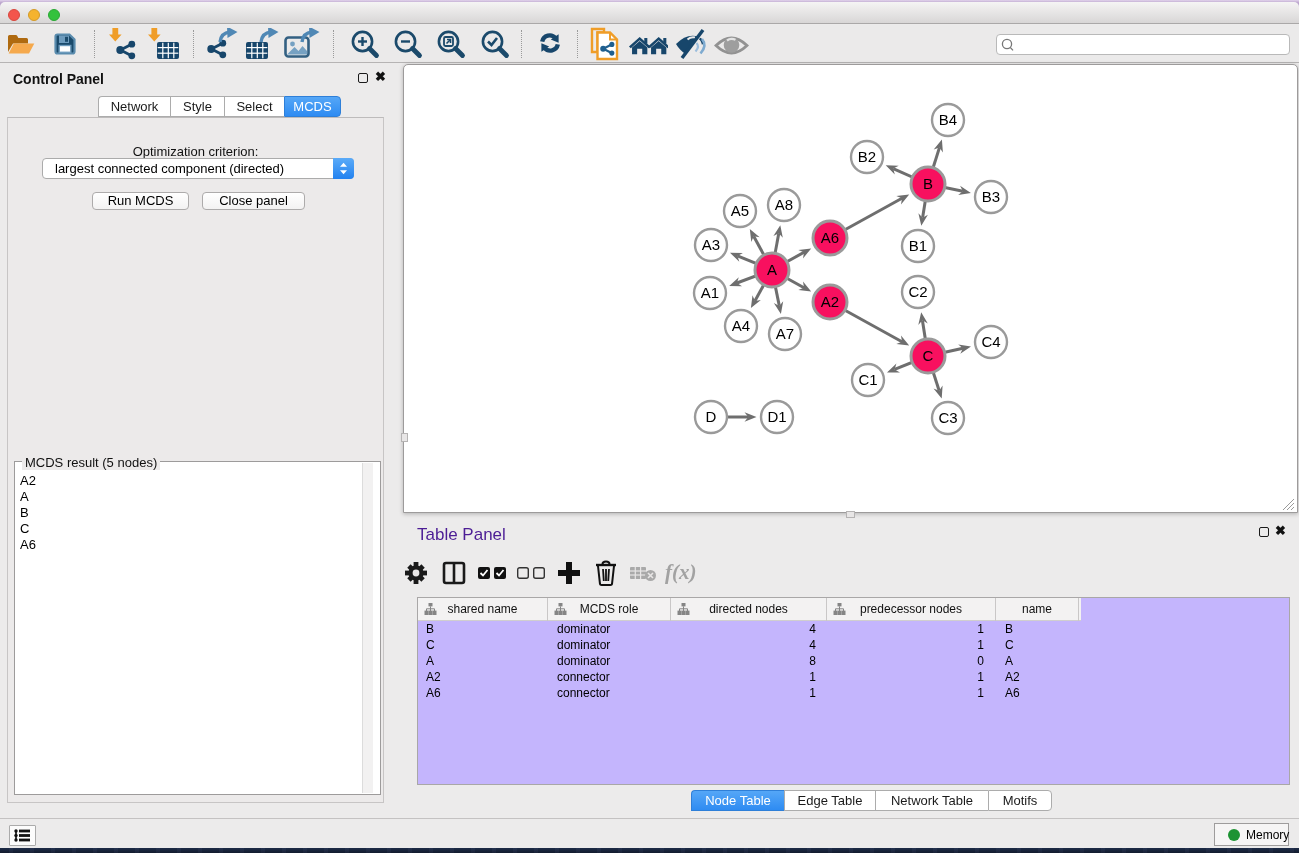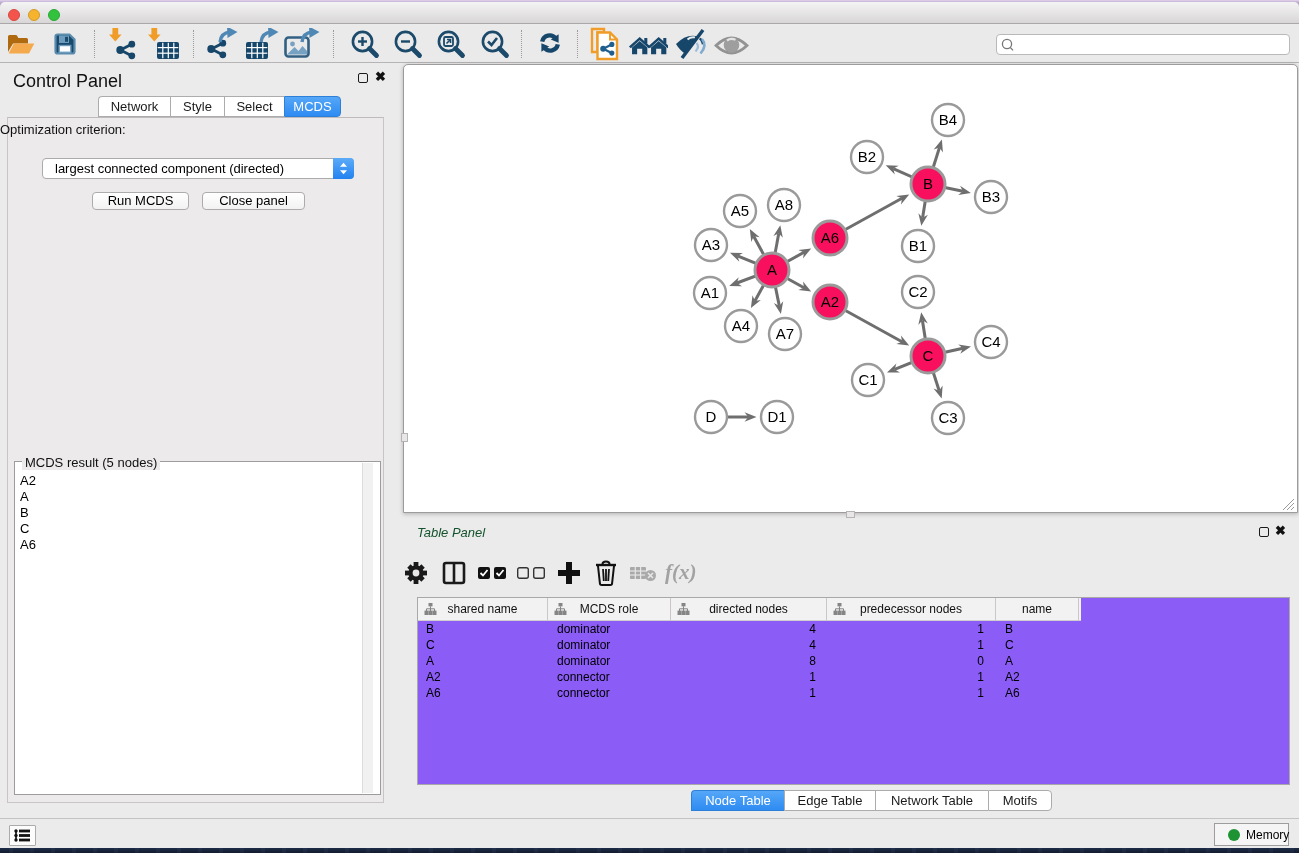--- a/index.html
+++ b/index.html
@@ -29,33 +29,33 @@
   border-bottom:1px solid #b6b4b4; }
 .tbsep { position:absolute; top:5px; height:28px; width:0;
   border-left:1px dotted #9a9a9a; }
 .tbi { position:absolute; top:3px; }
 
 
 #searchbox { position:absolute; left:996px; top:9px; width:294px; height:21px; background:#fff;
   border:1px solid #b9b9b9; border-radius:4px; }
 
 
-#cp-title { left:13px; top:71px; font-size:18px; color:#111; }
+#cp-title { left:13px; top:71px; font-size:14px; color:#111;font-weight:bold; }
 #cp-float { left:358px; top:73px; width:10px; height:10px; border:1.6px solid #1a1a1a; border-radius:2px;}
 #cp-close { left:375px; top:69px; font-size:13px; font-weight:bold; color:#111;}
 .tabrow { position:absolute; display:flex;margin-left:20px; }
 .tab { height:21px; background:#fff; border:1px solid #acacac; border-right:none;
   font-size:13px; color:#1a1a1a; text-align:center; line-height:20px; }
 .tab.first { border-radius:4px 0 0 0; }
 .tab.last { border-right:1px solid #acacac; border-radius:0 4px 4px 0; }
 .tab.sel { background:linear-gradient(#55a7f7,#2e8bf2); color:#fff; border-color:#2e7fd8; }
 #cp-tabs { left:78px; top:96px; }
 #cp-body { left:7px; top:117px; width:377px; height:686px; background:#eceaea;
   border:1px solid #c7c5c5; border-top:1px solid #bdbbbb; }
-#opt-label { left:0; top:122px; width:391px; font-size:13px; color:#111; }
+#opt-label { left:0; top:144px; width:391px; text-align:center; font-size:13px; color:#111; }
 #dropdown { left:42px; top:158px; width:312px; height:21px; background:#fff;
   border:1px solid #ababab; border-radius:4px; font-size:13px; color:#000; line-height:19px;
   padding-left:12px; }
 #dd-step { position:absolute; right:-1px; top:-1px; width:21px; height:21px; border-radius:0 4px 4px 0;
   background:linear-gradient(#5babf8,#2382f0); }
 .btn { position:absolute; height:18px; background:linear-gradient(#ffffff,#f3f2f2); border:1px solid #adabab;
   border-radius:4px; font-size:13px; color:#000; text-align:center; line-height:16px; }
 #btn-run { left:92px; top:192px; width:97px; }
 #btn-close { left:202px; top:192px; width:103px; }
 
@@ -75,25 +75,25 @@
 #net-titlebar .title { position:absolute; top:4px; left:0; width:100%; text-align:center; font-size:13px; color:#3c3c3c; }
 #graph-wrap { position:absolute; left:1px; top:23px; }
 #net-grip { position:absolute; right:2px; bottom:2px; width:13px; height:13px; }
 
 
 .handle { background:#e8e6e6; border:1px solid #b5b3b3; }
 #h-left { left:401px; top:433px; width:7px; height:9px; }
 #h-bottom { left:846px; top:511px; width:9px; height:7px; }
 
 
-#tp-title { left:417px; top:525px; font-size:13px; color:#14532d;font-style:italic; }
+#tp-title { left:417px; top:525px; font-size:17px; color:#4c1d95; }
 #tp-float { left:1259px; top:527px; width:10px; height:10px; border:1.6px solid #1a1a1a; border-radius:2px;}
 #tp-close { left:1275px; top:523px; font-size:13px; font-weight:bold; color:#111;}
 #tp-toolbar { left:399px; top:555px; width:873px; height:36px;font-weight:bold; }
-#tablebox { left:417px; top:597px; width:873px; height:188px; background:#8b5cf6; border:1px solid #a9a7a7; }
+#tablebox { left:417px; top:597px; width:873px; height:188px; background:#c4b5fd; border:1px solid #a9a7a7; }
 #thead { position:absolute; left:0; top:0; width:663px; height:23px; background:#f3f2f2;
   border-bottom:1px solid #d0cece; }
 .thcell { position:absolute; top:0; height:23px; border-right:1px solid #c9c7c7; }
 .thtext { position:absolute; top:4px; width:100%; text-align:center; font-size:12px; color:#111; }
 .thicon { position:absolute; left:6px; top:5px; }
 .trow { position:absolute; font-size:12px; color:#000; }
 #table-tabs { left:671px; top:790px; }
 #table-tabs .tab { height:21px; }
 
 

